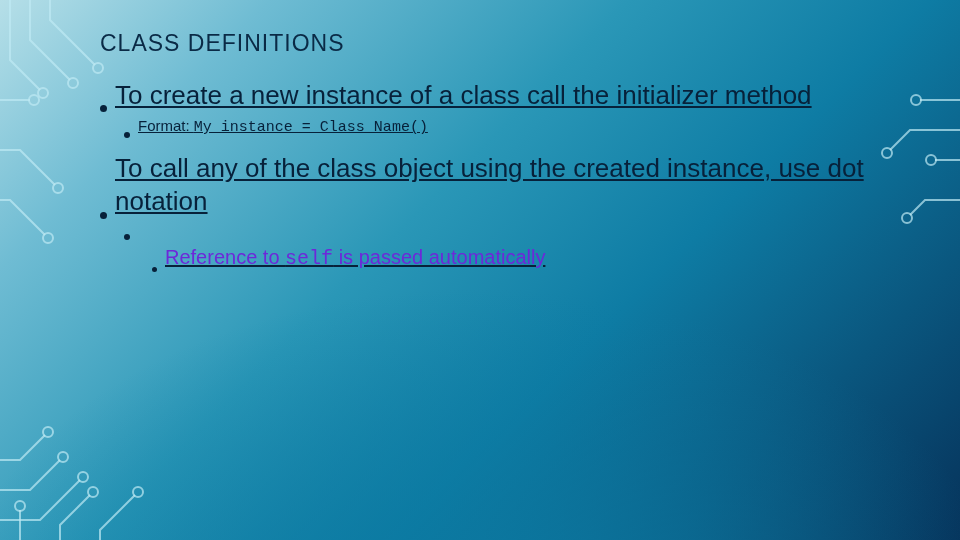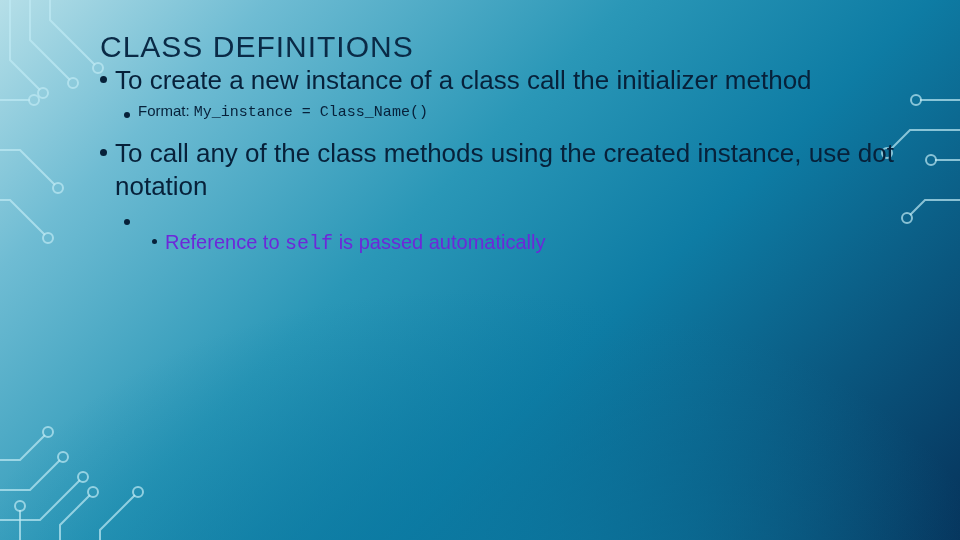--- a/index.html
+++ b/index.html
@@ -11,32 +11,34 @@
       radial-gradient(ellipse 900px 600px at 50% 120%, #0b7aa2 0%, rgba(11,122,162,0) 60%),
       linear-gradient(135deg, #b6dfe8 0%, #6fbcd3 18%, #2a97b7 42%, #0e7ca4 62%, #06325a 100%);
     color: #07213a;
   }
   .circuits { position: absolute; inset: 0; pointer-events: none; }
   .content {
     position: relative;
     padding: 30px 60px 20px 100px;
   }
   .title {
-    font-size: 30px;
+    font-size: 23px;
     letter-spacing: 1px;
     color: #0a2a46;
+    margin-bottom: 22px;
     font-weight: 400;
   }
   ul { list-style: none; }
   .lvl1 > li { margin-bottom: 14px; }
   .lvl1 > li > .row,
   .lvl2 > li > .row,
   .lvl3 > li > .row {
     display: flex;
-    align-items: flex-start;
+    align-items: flex-end;
+    text-decoration: underline;
   }
   .dot {
     width: 7px; height: 7px; border-radius: 50%;
     background: #07213a; flex: 0 0 auto;
     margin-top: 12px; margin-right: 8px;
   }
   .lvl2 .dot { width: 6px; height: 6px; margin-top: 11px; }
   .lvl3 .dot { width: 5px; height: 5px; margin-top: 10px; }
   .txt1 { font-size: 26px; line-height: 1.28; color: #07213a; }
   .lvl2 { margin-left: 24px; margin-top: 4px; }
@@ -111,21 +113,21 @@
               <span>Format: </span><span class="mono">My_instance = Class_Name()</span>
             </span>
           </div>
         </li>
       </ul>
     </li>
 
     <li>
       <div class="row">
         <span class="dot"></span>
-        <span class="txt1">To call any of the class methods using the created instance, use dot notation</span>
+        <span class="txt1">To call any of the class object using the created instance, use dot notation</span>
       </div>
       <ul class="lvl2">
         <li>
           <div class="row">
             <span class="dot"></span>
           </div>
         </li>
         <li>
           <ul class="lvl3">
             <li>

